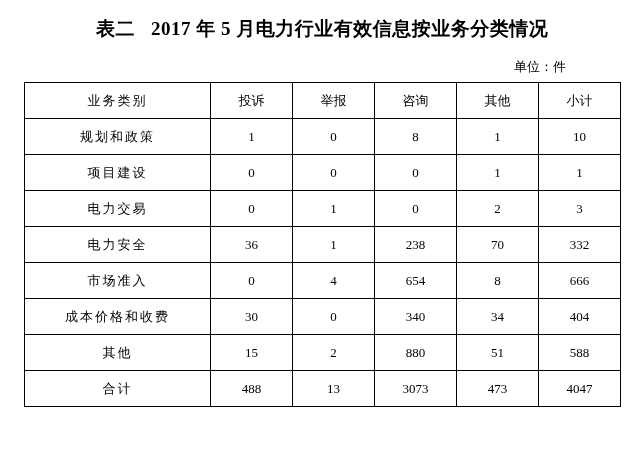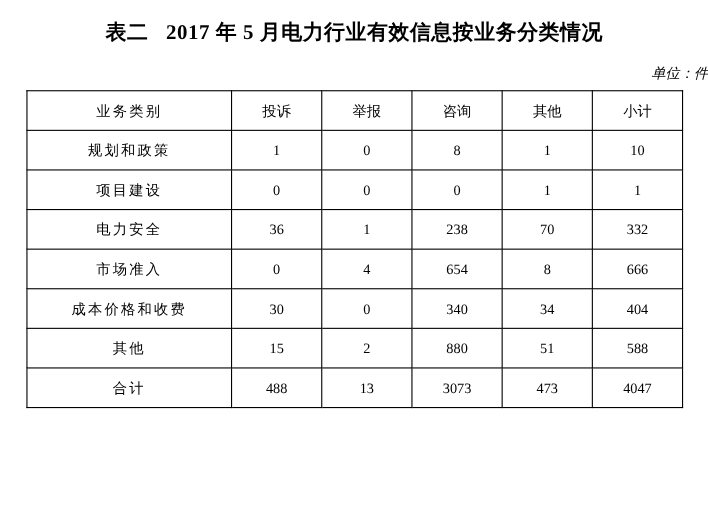--- a/index.html
+++ b/index.html
@@ -28,23 +28,23 @@
     padding-top: 16px;
     padding-bottom: 2px;
     white-space: nowrap;
   }
   .title .title-label {
     margin-right: 16px;
   }
   .unit-line {
     text-align: right;
     font-size: 13px;
+    padding-right: 78px;
     padding-top: 14px;
     padding-bottom: 6px;
-    font-style: italic;
   }
   .table-wrap {
     padding: 0 24px;
   }
   table.data-table {
     border-collapse: collapse;
     width: 596px;
     margin: 0 auto;
     table-layout: fixed;
     border-radius: 10px;
@@ -113,20 +113,28 @@
         </tr>
         <tr>
           <td class="cat-cell">项目建设</td>
           <td class="num-cell">0</td>
           <td class="num-cell">0</td>
           <td class="num-cell">0</td>
           <td class="num-cell">1</td>
           <td class="num-cell">1</td>
         </tr>
         <tr>
+          <td class="cat-cell">电力交易</td>
+          <td class="num-cell">0</td>
+          <td class="num-cell">1</td>
+          <td class="num-cell">0</td>
+          <td class="num-cell">2</td>
+          <td class="num-cell">3</td>
+        </tr>
+        <tr>
           <td class="cat-cell">电力安全</td>
           <td class="num-cell">36</td>
           <td class="num-cell">1</td>
           <td class="num-cell">238</td>
           <td class="num-cell">70</td>
           <td class="num-cell">332</td>
         </tr>
         <tr>
           <td class="cat-cell">市场准入</td>
           <td class="num-cell">0</td>

